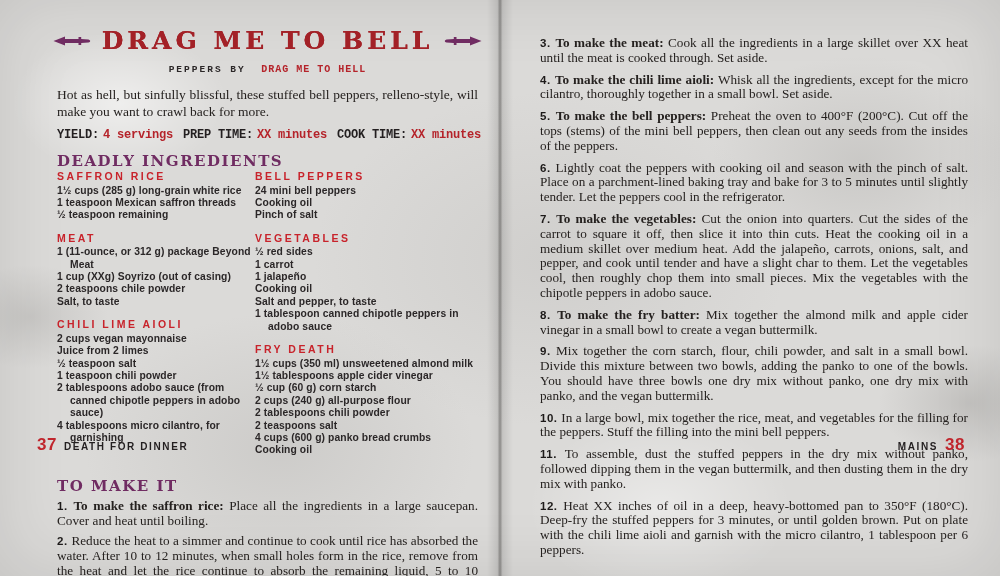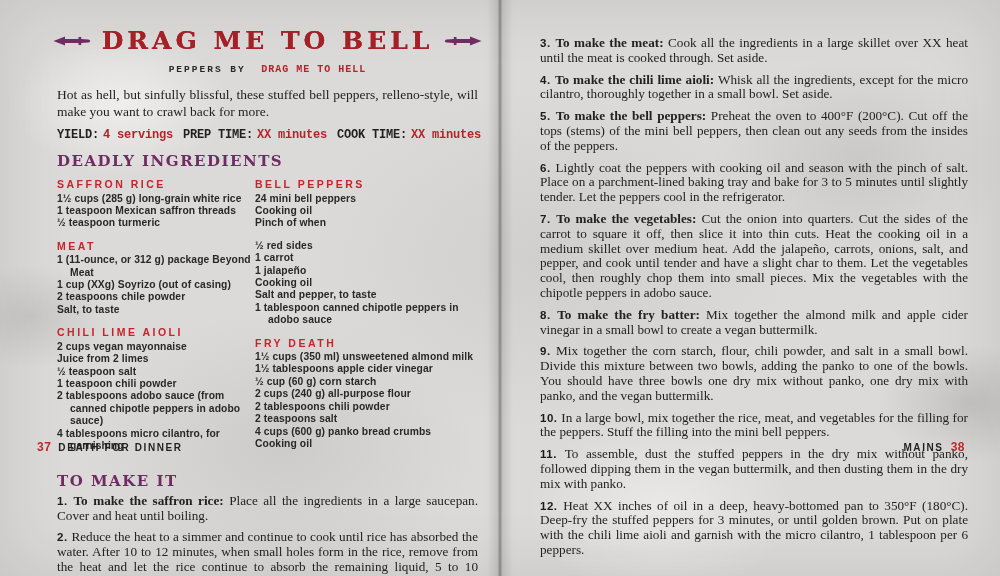--- a/index.html
+++ b/index.html
@@ -47,21 +47,21 @@
 
   .meta{margin-top:8px;font-family:"Liberation Mono", monospace;font-weight:700;font-size:12px;white-space:nowrap;letter-spacing:-.2px;}
   .meta-group{margin-right:10px;}
   .meta-label{color:#231f20;text-align:right;}
   .meta-value{color:#b5232a;margin-left:4px;}
 
   .ing-heading, .method-heading{
     font-family:"DejaVu Serif", serif;font-weight:700;color:#702c62;
     font-size:15px;letter-spacing:1.5px;margin:11px 0 0 0;line-height:17px;
   }
-  .ing-columns{display:flex;margin-top:8px;}
+  .ing-columns{display:flex;margin-top:0;}
   .ing-col-0{width:198px;flex:0 0 auto;}
   .ing-col-1{width:223px;flex:0 0 auto;}
   .ing-section{margin-bottom:10px;}
   .ing-section + .ing-section{margin-top:0;}
   .ing-sub{
     font-family:"Liberation Sans", sans-serif;font-weight:700;color:#c8232b;
     font-size:10.5px;letter-spacing:2.5px;margin:0 0 2.5px 0;line-height:12px;
   }
   .ing-item{
     font-family:"Liberation Sans", sans-serif;font-weight:700;color:#2b2728;
@@ -72,21 +72,21 @@
   .steps .step{margin:0 0 6px 0;font-size:13.2px;line-height:14.8px;text-align:justify;color:#25211f;}
   .method-heading{margin-bottom:4px;}
   .step-num{font-family:"Liberation Sans", sans-serif;font-weight:800;font-size:11.5px;letter-spacing:.5px;color:#1d1a19;}
   .step-lead{font-weight:700;}
   .page-right .steps .step{margin-bottom:7px;}
 
   .footer{position:absolute;bottom:21px;font-family:"Liberation Sans", sans-serif;font-weight:700;white-space:nowrap;}
   .footer-left{left:37px;}
   .footer-right{right:35px;}
   .footer-label{font-size:10px;letter-spacing:1.6px;color:#231f20;}
-  .page-num{font-size:12px;color:#c0262d;letter-spacing:.5px;}
+  .page-num{font-size:17px;color:#c0262d;letter-spacing:.5px;}
   .footer-left .page-num{margin-right:7px;}
   .footer-right .page-num{margin-left:7px;margin-top:15px;}
 </style>
 </head>
 <body>
 
 <div class="spread">
 
   <div class="page page-left">
 
@@ -110,21 +110,21 @@
     <div class="meta"><span class="meta-group"><span class="meta-label">YIELD:</span><span class="meta-value">4 servings</span></span><span class="meta-group"><span class="meta-label">PREP TIME:</span><span class="meta-value">XX minutes</span></span><span class="meta-group"><span class="meta-label">COOK TIME:</span><span class="meta-value">XX minutes</span></span></div>
 
     <h2 class="ing-heading">DEADLY INGREDIENTS</h2>
 
     <div class="ing-columns">
       <div class="ing-col-0">
           <div class="ing-section">
             <h3 class="ing-sub">SAFFRON RICE</h3>
             <div class="ing-item">1½ cups (285 g) long-grain white rice</div>
             <div class="ing-item">1 teaspoon Mexican saffron threads</div>
-            <div class="ing-item">½ teaspoon turmeric</div>
+            <div class="ing-item">½ teaspoon remaining</div>
           </div>
           <div class="ing-section">
             <h3 class="ing-sub">MEAT</h3>
             <div class="ing-item">1 (11-ounce, or 312 g) package Beyond Meat</div>
             <div class="ing-item">1 cup (XXg) Soyrizo (out of casing)</div>
             <div class="ing-item">2 teaspoons chile powder</div>
             <div class="ing-item">Salt, to taste</div>
           </div>
           <div class="ing-section">
             <h3 class="ing-sub">CHILI LIME AIOLI</h3>
@@ -134,23 +134,24 @@
             <div class="ing-item">1 teaspoon chili powder</div>
             <div class="ing-item">2 tablespoons adobo sauce (from canned chipotle peppers in adobo sauce)</div>
             <div class="ing-item">4 tablespoons micro cilantro, for garnishing</div>
           </div>
         </div>
       <div class="ing-col-1">
           <div class="ing-section">
             <h3 class="ing-sub">BELL PEPPERS</h3>
             <div class="ing-item">24 mini bell peppers</div>
             <div class="ing-item">Cooking oil</div>
-            <div class="ing-item">Pinch of when</div>
-          </div>
-          <div class="ing-section">
+            <div class="ing-item">Pinch of salt</div>
+          </div>
+          <div class="ing-section">
+            <h3 class="ing-sub">VEGETABLES</h3>
             <div class="ing-item">½ red sides</div>
             <div class="ing-item">1 carrot</div>
             <div class="ing-item">1 jalapeño</div>
             <div class="ing-item">Cooking oil</div>
             <div class="ing-item">Salt and pepper, to taste</div>
             <div class="ing-item">1 tablespoon canned chipotle peppers in adobo sauce</div>
           </div>
           <div class="ing-section">
             <h3 class="ing-sub">FRY DEATH</h3>
             <div class="ing-item">1½ cups (350 ml) unsweetened almond milk</div>

